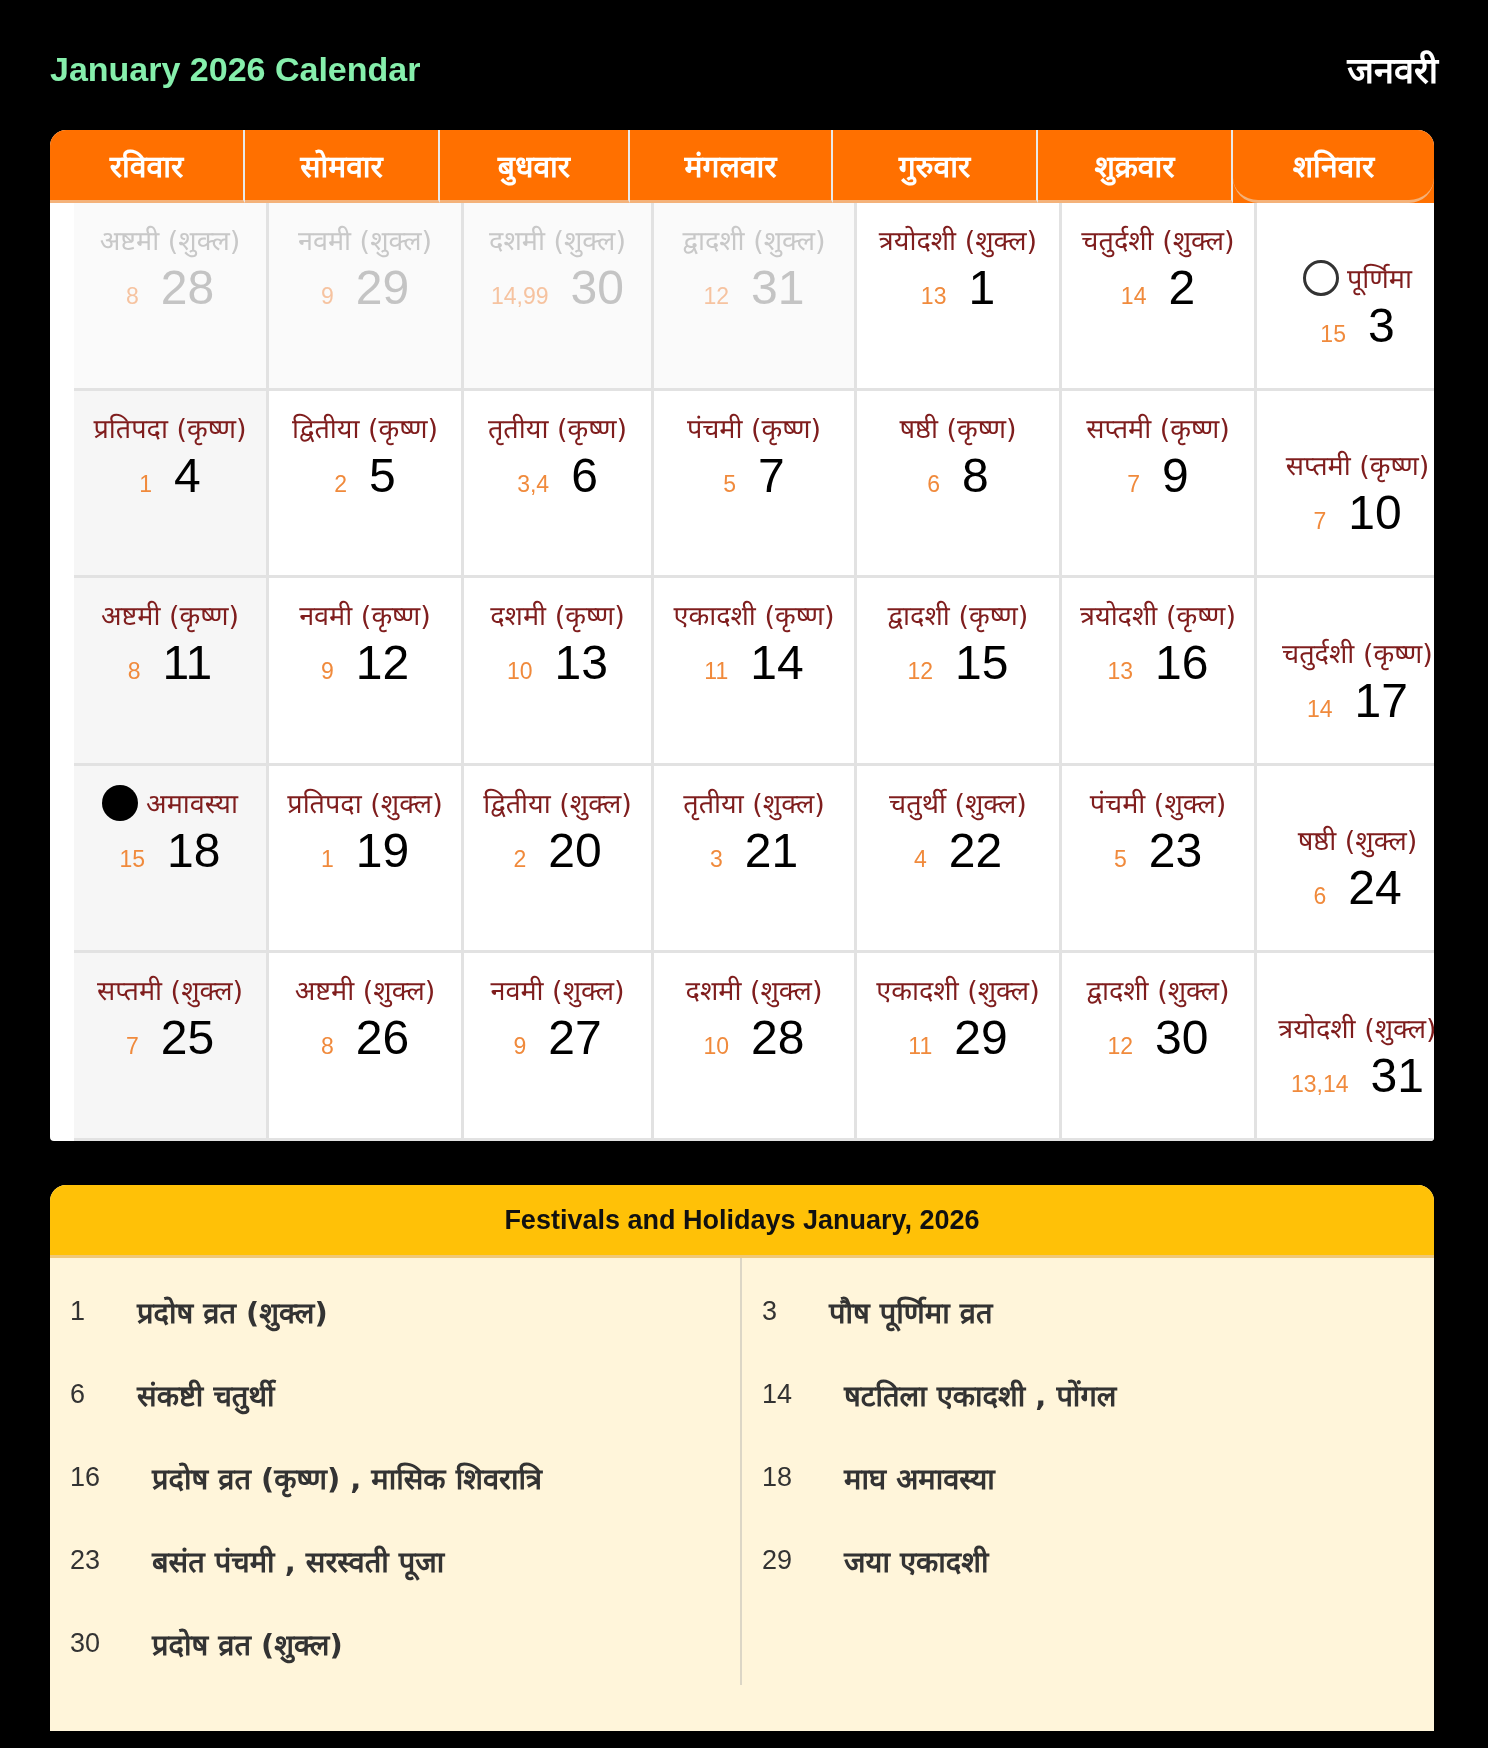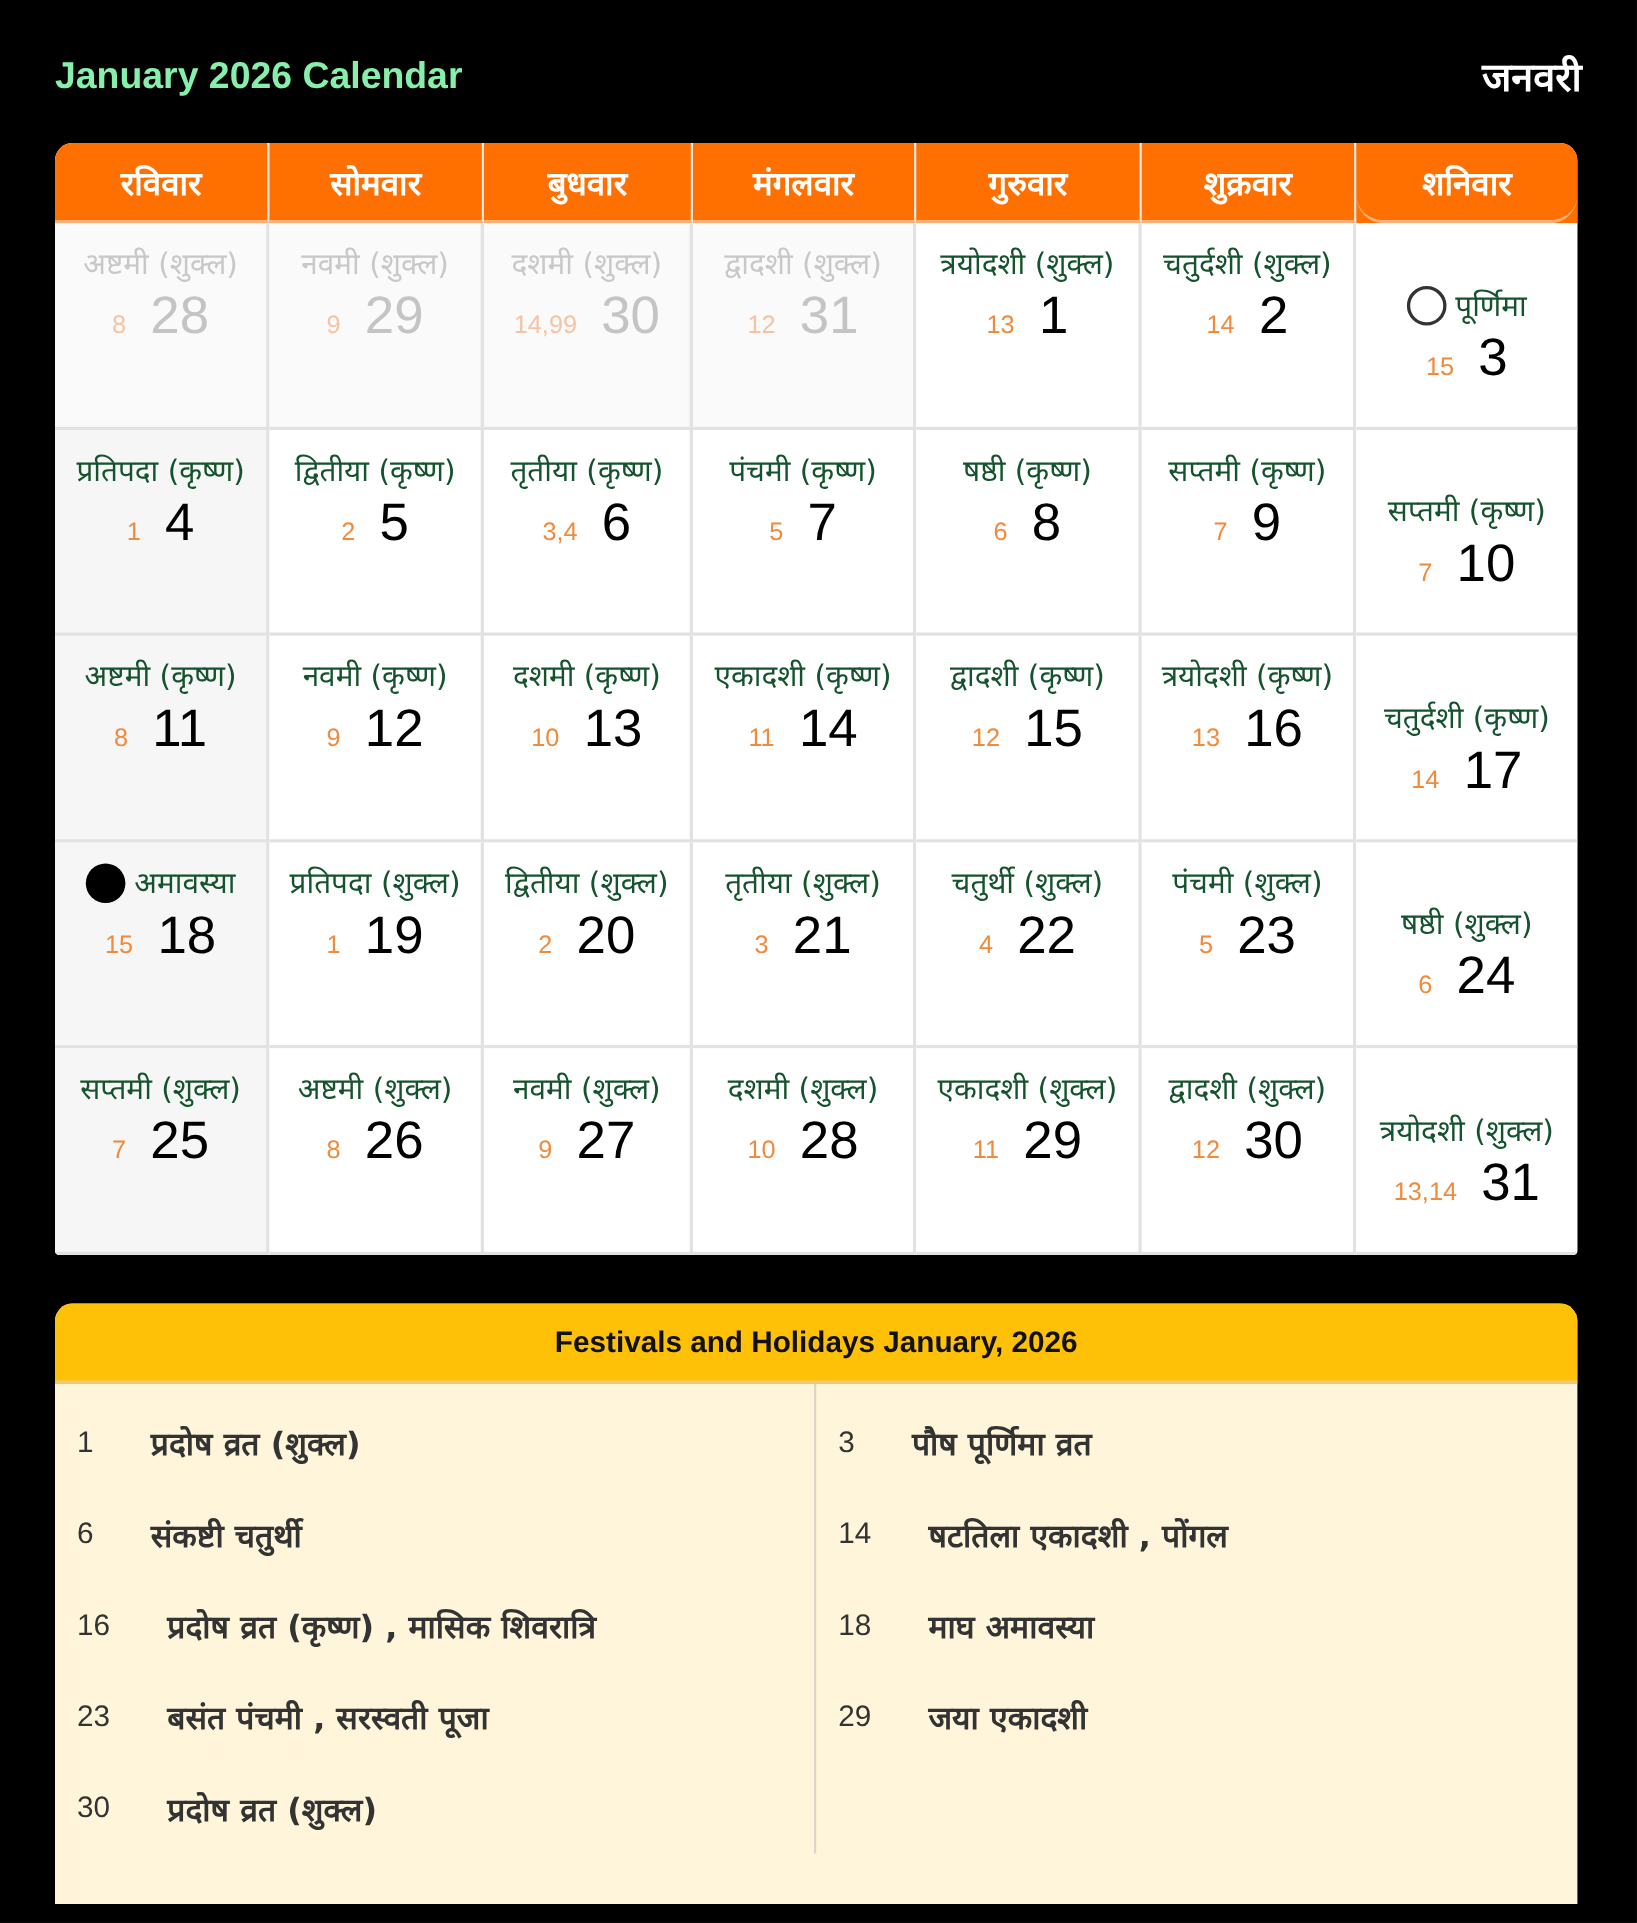--- a/index.html
+++ b/index.html
@@ -8,25 +8,25 @@
 
   .page-header { position: absolute; left: 50px; top: 44px; width: 1388px; height: 50px; display: flex; justify-content: space-between; align-items: center; }
   .page-title { color: #86efac; font-size: 34px; font-weight: bold; font-family: "Liberation Sans", sans-serif; }
   .month-hindi { color: #fff; font-size: 36px; font-weight: bold; font-family: "DejaVu Sans", sans-serif; }
 
   .calendar { position: absolute; left: 50px; top: 130px; width: 1384px; border-radius: 16px 16px 4px 4px; overflow: hidden; background: #fff; }
   .cal-head { display: grid; grid-template-columns: 195px 195px 190px 203px 205px 195px 201px; height: 73px; background: #ff7000; }
   .cal-head .dow { display: flex; align-items: center; justify-content: center; color: #fff; font-size: 30px; font-weight: bold; font-family: "DejaVu Sans", sans-serif; border-right: 2px solid #e9e9e9; border-bottom: 3px solid #f4b27a; }
   .cal-head .dow:last-child { border-right: none; border-radius: 25px; }
 
-  .cal-body { display: grid; grid-template-columns: 195px 195px 190px 203px 205px 195px 201px; grid-auto-rows: 187.5px; }
+  .cal-body { display: grid; grid-template-columns: 195px 195px 190px 203px 205px 195px 201px; grid-auto-rows: 187.5px; padding-left: 24px; }
   .cell { border-right: 3px solid #e2e2e2; border-bottom: 3px solid #e2e2e2; background: #fff; display: flex; flex-direction: column; align-items: center; padding-top: 16px; text-align: center; }
   .cell.col-0 { background: #f6f6f6; }
   .cell.col-6 { border-right: none; justify-content: center; }
-  .cell .tithi { font-family: "DejaVu Sans", sans-serif; font-size: 27px; line-height: 43px; color: #14532d; padding: 0 4px; display: flex; align-items: center; gap: 8px; justify-content: center; }
+  .cell .tithi { font-family: "DejaVu Sans", sans-serif; font-size: 27px; line-height: 43px; color: #7f1d1d; padding: 0 4px; display: flex; align-items: center; gap: 8px; justify-content: center; }
   .cell .nums { display: flex; align-items: baseline; justify-content: center; gap: 22px; margin-top: 2px; }
   .cell .tnum { color: #f08a3c; font-size: 23px; font-family: "Liberation Sans", sans-serif; }
   .cell .dnum { color: #000; font-size: 48px; font-family: "Liberation Sans", sans-serif; line-height: 48px; }
   .cell.other .tithi { color: #c8c8c8; }
   .cell.other .tnum { color: #f6c3a0; }
   .cell.other .dnum { color: #c4c4c4; }
   .cell.other { background: #fafafa; }
 
   .moon { display: inline-block; width: 36px; height: 36px; border-radius: 50%; flex-shrink: 0; }
   .moon.full { border: 3px solid #333; background: #fff; }

